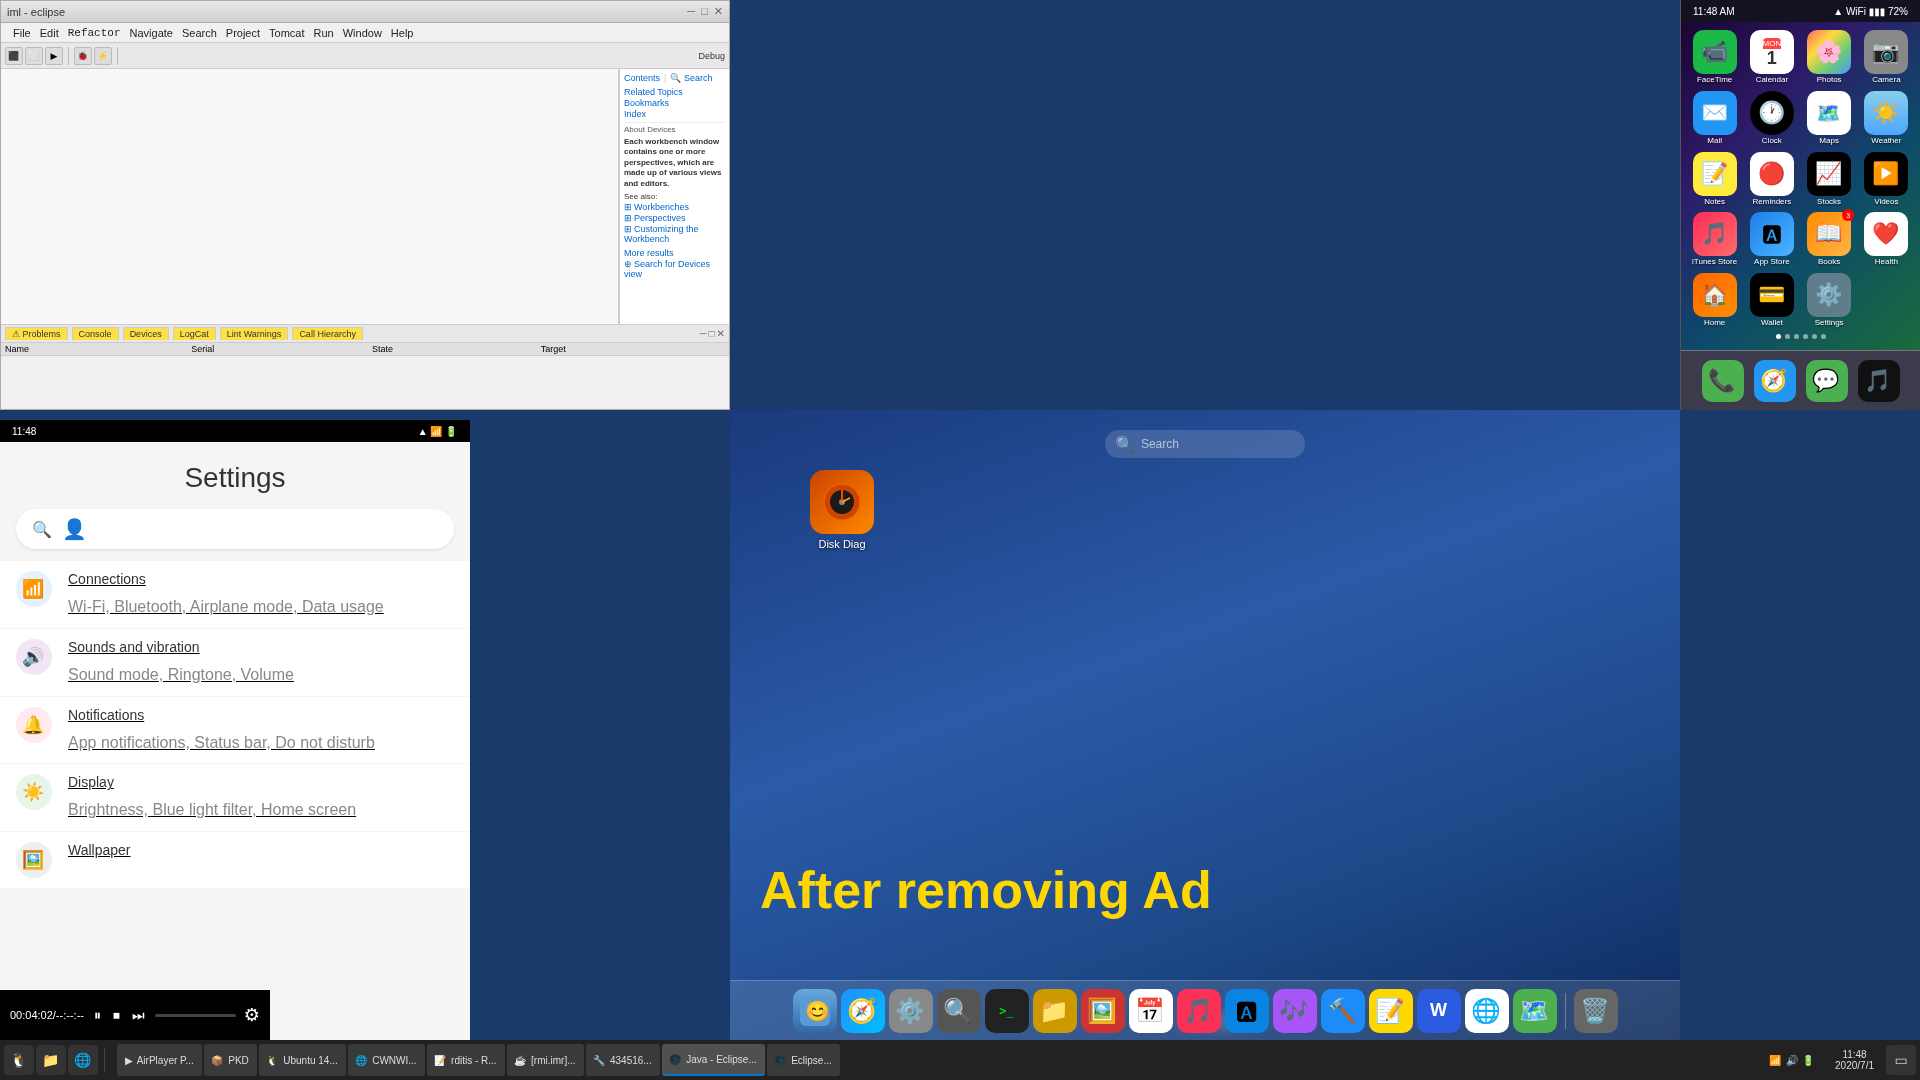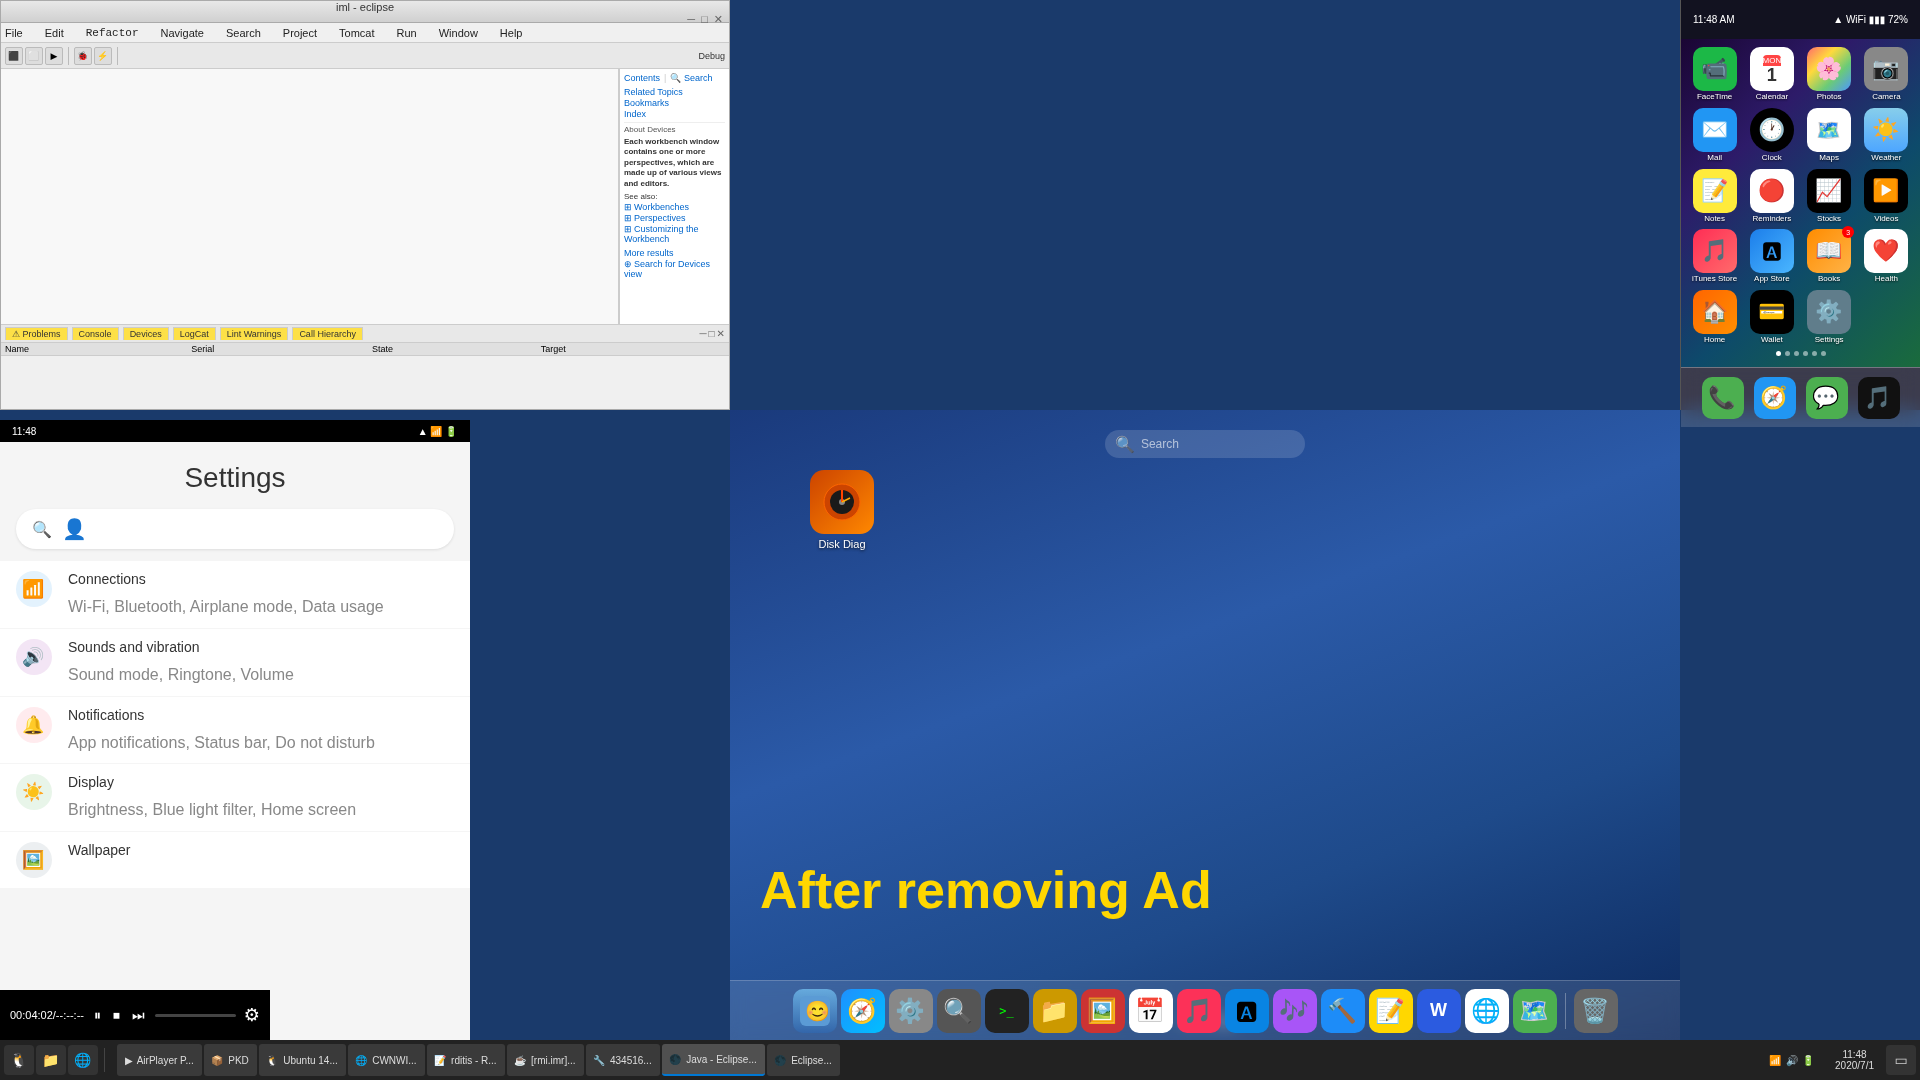--- a/index.html
+++ b/index.html
@@ -15,32 +15,31 @@
     }
     #eclipse-titlebar {
       height: 22px;
       background: linear-gradient(to bottom, #e8e8e8, #d0d0d0);
       border-bottom: 1px solid #aaa;
       display: flex;
       align-items: center;
       padding: 0 6px;
       font-size: 11px;
       color: #333;
-      flex-direction: column;
     }
     #eclipse-menubar {
       height: 20px;
       background: #f0f0f0;
       border-bottom: 1px solid #ccc;
       display: flex;
       align-items: center;
-      padding: 0 4px;
+      padding: 0 12px;
       font-size: 11px;
       color: #222;
-      gap: 22px;
+      gap: 9px;
     }
     #eclipse-toolbar {
       height: 26px;
       background: #e8e8e8;
       border-bottom: 1px solid #ccc;
       display: flex;
       align-items: center;
       padding: 0 4px;
       gap: 2px;
     }
@@ -130,21 +129,21 @@
 
     
     #iphone-area {
       position: absolute;
       top: 0; right: 0;
       width: 240px; height: 410px;
       background: #1a1a2e;
       border-left: 1px solid #555;
     }
     #iphone-status-bar {
-      height: 39px;
+      height: 22px;
       background: rgba(0,0,0,0.3);
       display: flex;
       align-items: center;
       justify-content: space-between;
       padding: 0 12px;
       font-size: 10px;
       color: #fff;
     }
     #iphone-screen {
       background: linear-gradient(135deg, #1a0533 0%, #2d1b69 30%, #0d4a6b 60%, #1a6b3c 100%);
@@ -347,21 +346,21 @@
     }
     .settings-icon-circle {
       width: 36px; height: 36px;
       border-radius: 50%;
       display: flex;
       align-items: center;
       justify-content: center;
       font-size: 18px;
       flex-shrink: 0;
     }
-    .settings-item-text { flex: 1; }
+    .settings-item-text { flex: 1; text-decoration: underline; }
     .settings-item-title { font-size: 14px; color: #333; }
     .settings-item-sub { font-size: 16px; color: #888; line-height: 1.3; margin-top: 10px; }
 
     
     #macos-desktop {
       position: absolute;
       top: 410px; left: 730px;
       width: 950px; height: 630px;
       background: linear-gradient(160deg, #1a3a7c 0%, #2b5aa8 40%, #1e4a8a 70%, #0d2a5e 100%);
     }

